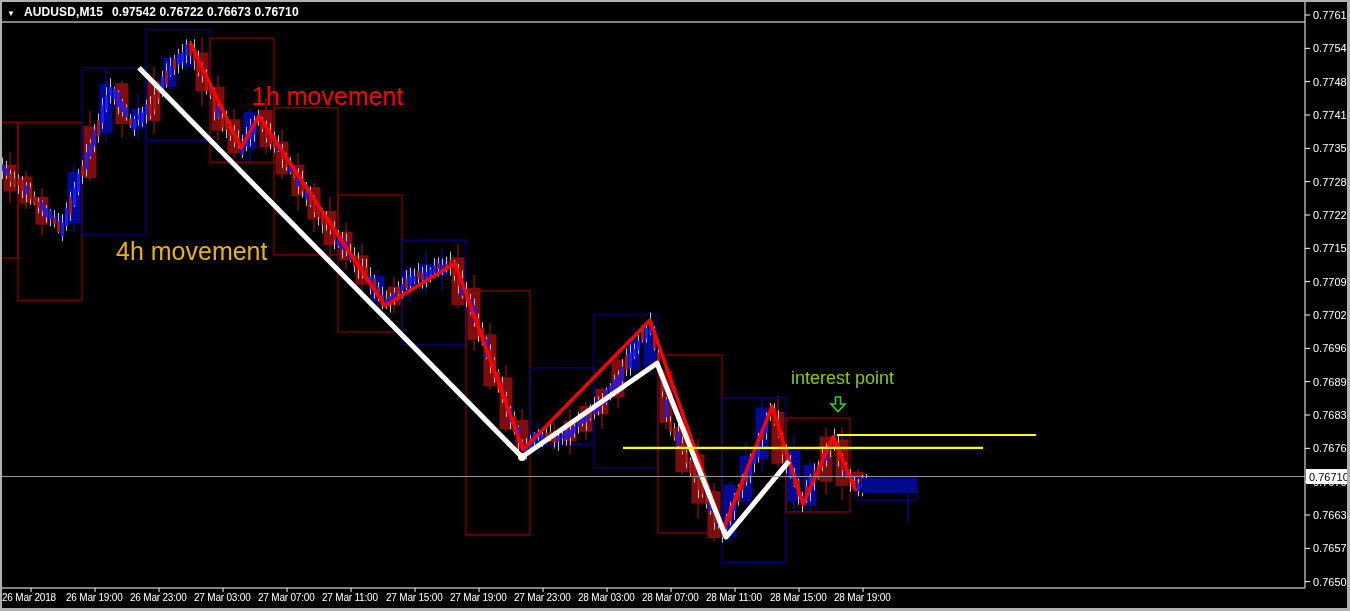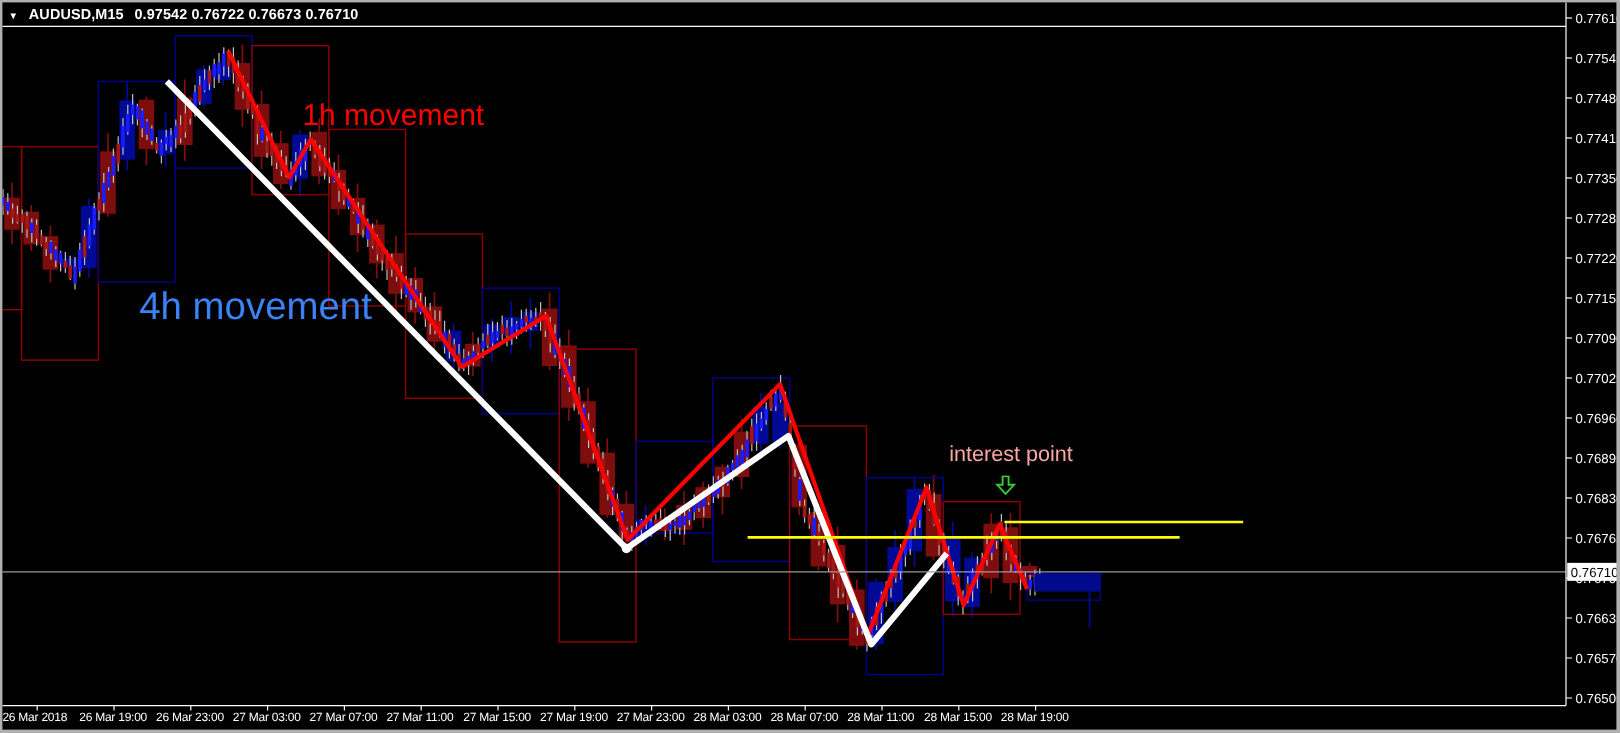--- a/index.html
+++ b/index.html
@@ -676,22 +676,22 @@
       </g>
     </svg>
 
   <div class="titlebar">
     <span class="tri">▼</span>
     <span>AUDUSD,M15</span>
     <span>0.97542 0.76722 0.76673 0.76710</span>
   </div>
 
   <div class="ann" id="ann-1h" style="left: 252px; top: 84px; color: rgb(255, 0, 0); font-size: 25px;">1h movement</div>
-  <div class="ann" id="ann-4h" style="left: 116px; top: 239px; color: #3b82f6; font-size: 32px;">4h movement</div>
-  <div class="ann" id="ann-ip" style="left: 791px; top: 369px; color: #fca5a5; font-size: 18px;">interest point</div>
+  <div class="ann" id="ann-4h" style="left: 116px; top: 239px; color: #eab308; font-size: 25px;">4h movement</div>
+  <div class="ann" id="ann-ip" style="left: 791px; top: 369px; color: #84cc16; font-size: 18px;">interest point</div>
   <div class="ann" id="ann-arrow" style="left: 829px; top: 396px; color: rgb(51, 204, 51);">
     <svg width="18" height="17" viewBox="0 0 18 17">
       <path d="M6.5 1 H11.5 V8 H16 L9 15.5 L2 8 H6.5 Z" fill="none" stroke="currentColor" stroke-width="1.6"></path>
     </svg>
   </div>
 
   <div class="frame top"></div>
   <div class="frame bottom"></div>
   <div class="frame left"></div>
   <div class="frame right"></div>

